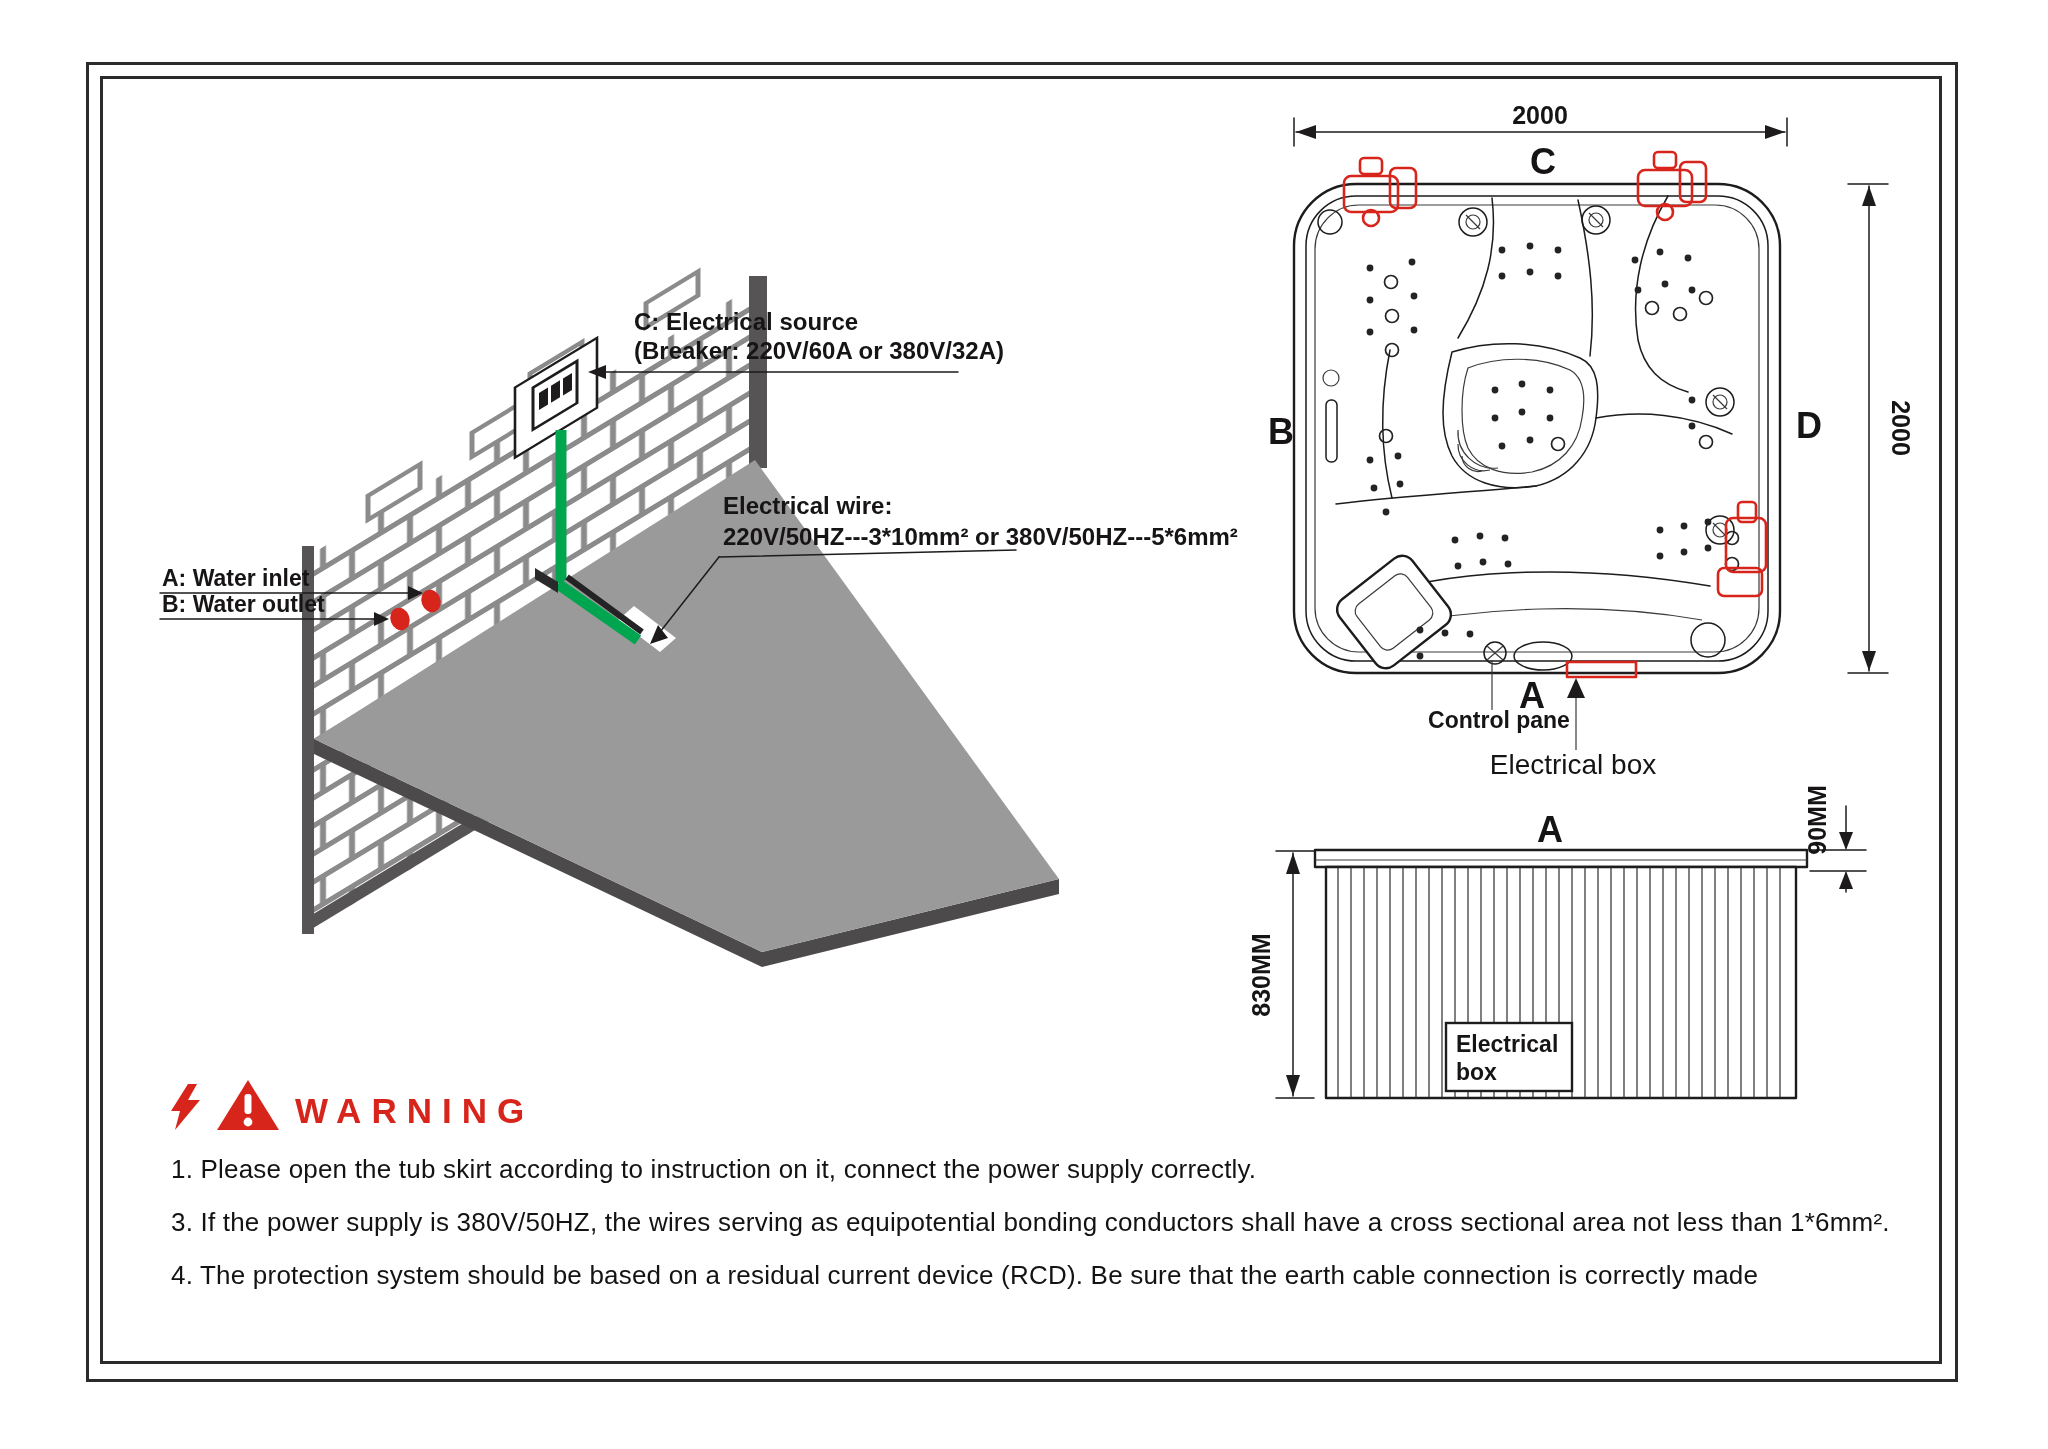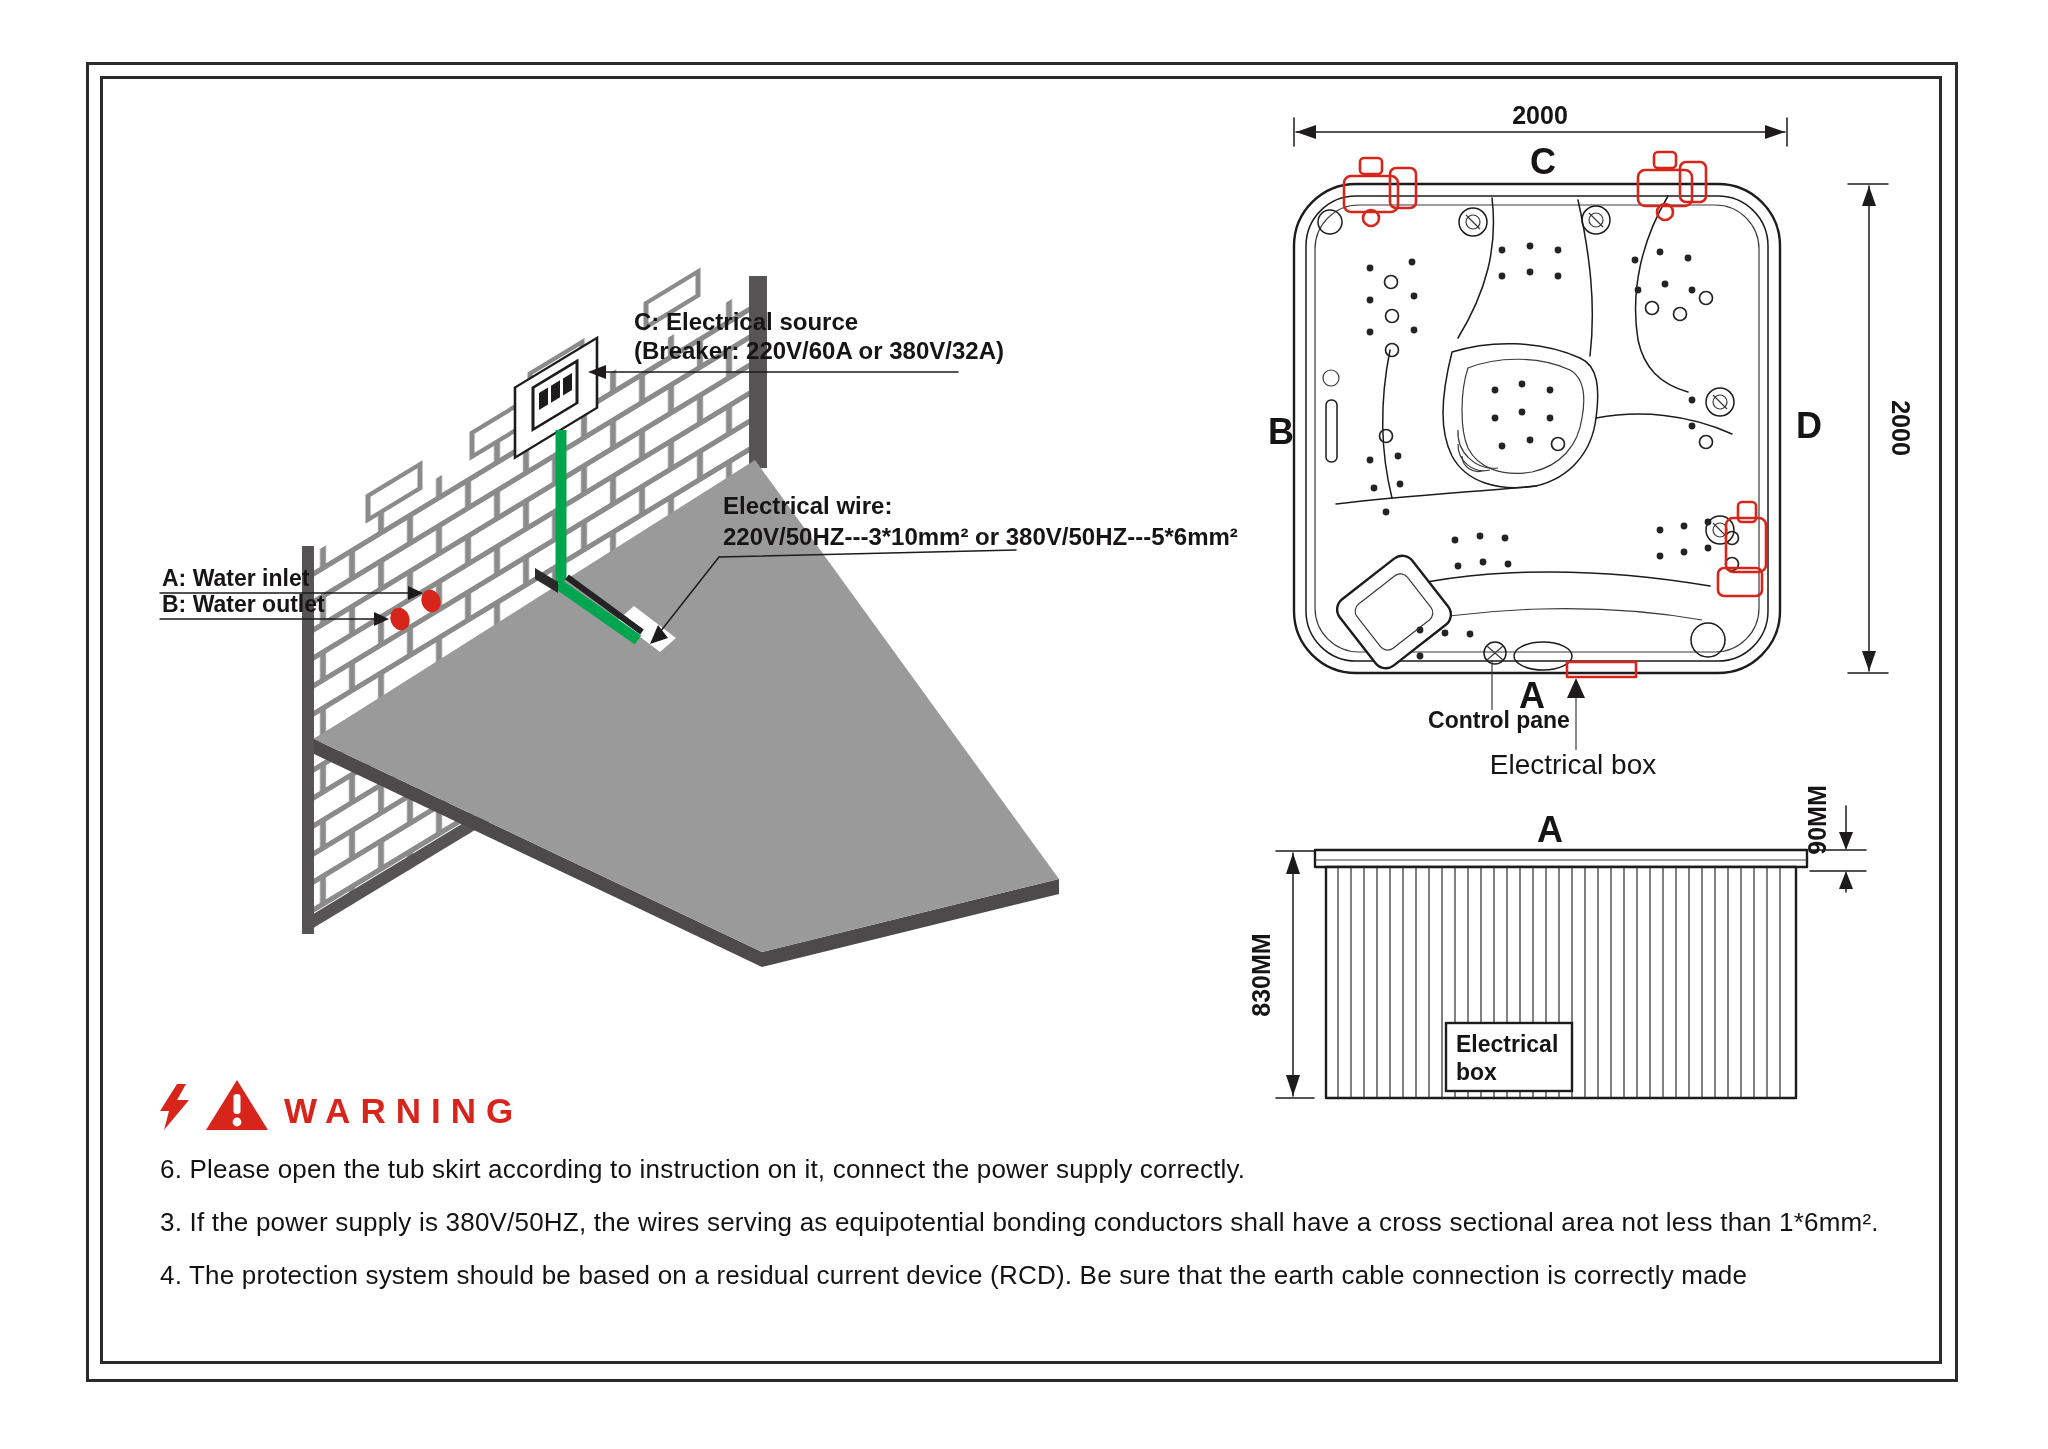--- a/index.html
+++ b/index.html
@@ -20,21 +20,21 @@
   .lnw{stroke:#1d1b1c;fill:#fff;stroke-width:2.4;stroke-linejoin:round;}
   .lntw{stroke:#1d1b1c;fill:#fff;stroke-width:1.5;stroke-linejoin:round;}
   .thin{stroke:#3a3a3a;stroke-width:1.2;fill:none;}
   .dk{fill:#1d1b1c;}
   .red-ln{stroke:var(--accent-red);fill:none;stroke-width:2.6;stroke-linejoin:round;}
   .red-fill{fill:var(--accent-red);}
   .green-ln{stroke:var(--wire-green);stroke-width:11;fill:none;}
   .jets circle{fill:#242224;}
   .jets circle.ring{fill:none;stroke:#242224;stroke-width:1.7;}
   .slat{stroke:#2a2a2a;stroke-width:1.2;}
-  #warning-block{position:absolute;left:160px;top:1086px;width:1840px;}
+  #warning-block{position:absolute;left:171px;top:1086px;width:1840px;}
   .warn-head{display:flex;align-items:flex-end;gap:16px;height:44px;}
   .warn-title{color:var(--accent-red);font-size:35px;font-weight:800;letter-spacing:10px;line-height:38px;}
   .warn-list{margin-top:24px;}
   .warn-item{font-size:26px;font-weight:400;color:#131313;margin-bottom:22px;white-space:nowrap;letter-spacing:0.2px;}
 </style>
 </head>
 <body>
 
 <div class="page">
   <div class="frame-outer"></div>
@@ -378,18 +378,18 @@
         <polygon points="17,0 0,27 9,27 4,46 29,16 17,16 26,0" fill="var(--accent-red)"></polygon>
       </svg>
       <svg width="62" height="50" viewBox="0 0 62 50" style="position:static;">
         <polygon points="31,0 62,50 0,50" fill="var(--accent-red)"></polygon>
         <rect x="27.5" y="14" width="7" height="20" rx="3" fill="#ffffff"></rect>
         <circle cx="31" cy="42" r="4.4" fill="#ffffff"></circle>
       </svg>
       <span class="warn-title">WARNING</span>
     </div>
     <div class="warn-list">
-      <div class="warn-item">6. Please open the tub skirt according to instruction on it, connect the power supply correctly.</div>
+      <div class="warn-item">1. Please open the tub skirt according to instruction on it, connect the power supply correctly.</div>
       <div class="warn-item">3. If the power supply is 380V/50HZ, the wires serving as equipotential bonding conductors shall have a cross sectional area not less than 1*6mm².</div>
       <div class="warn-item">4. The protection system should be based on a residual current device (RCD). Be sure that the earth cable connection is correctly made</div>
     </div>
   </div>
 </div>
 
 </body></html>

